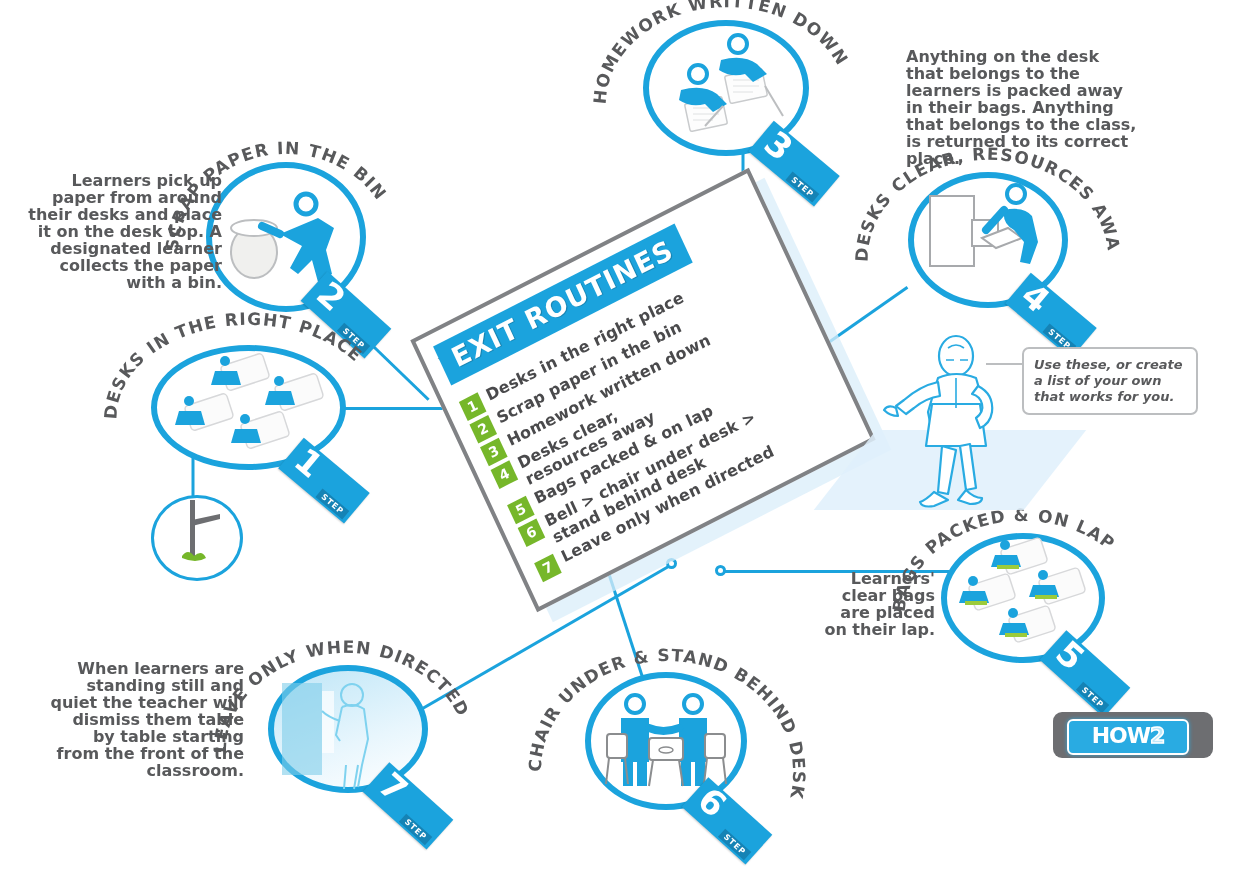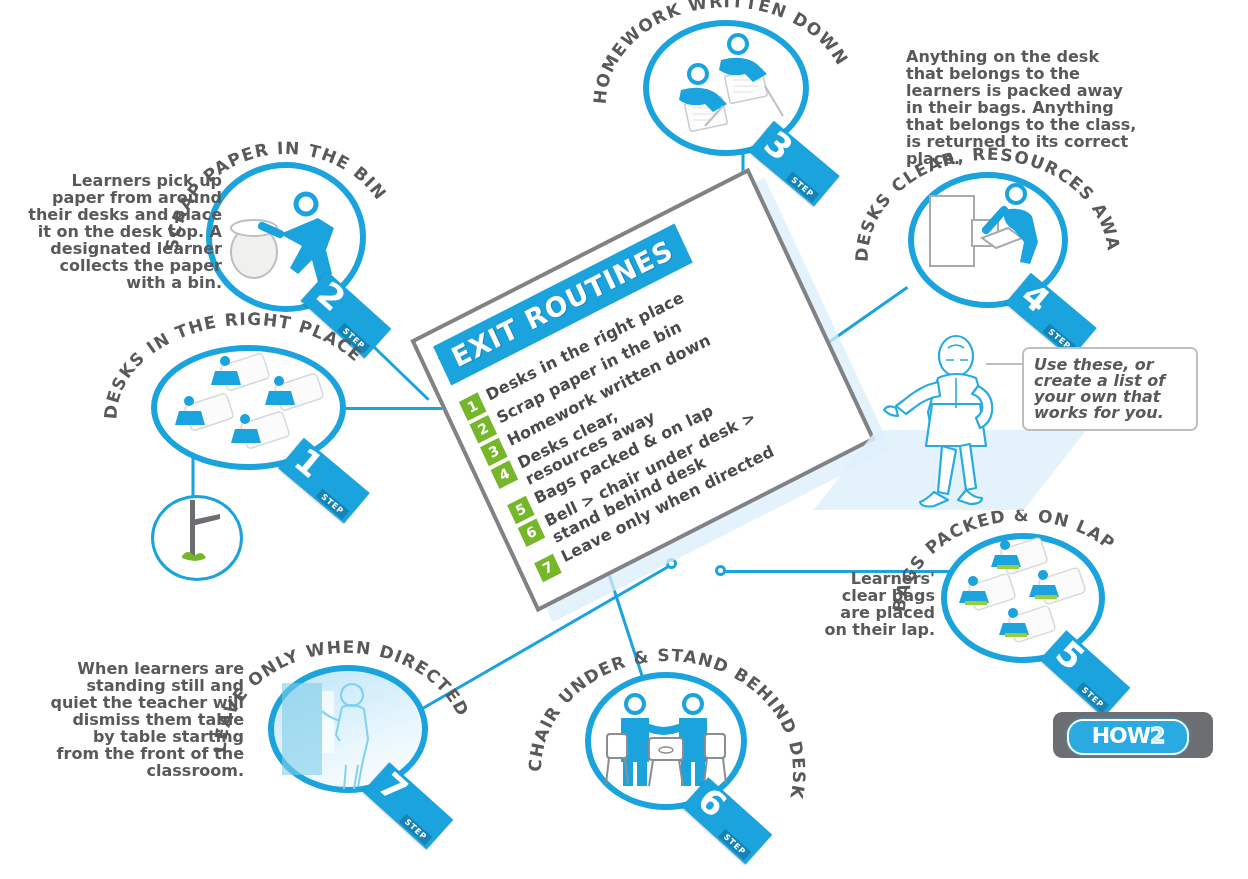--- a/index.html
+++ b/index.html
@@ -59,34 +59,34 @@
        font-weight:bold;letter-spacing:1px;background:#1583b5;padding:1px 4px;}
 
   
   .note{position:absolute;font-size:16px;line-height:17px;color:#58595b;font-weight:bold;}
   .note.r{text-align:right;}
   .note.l{text-align:left;}
 
   
   .bubble{position:absolute;left:1022px;top:347px;width:152px;
      border:2px solid #bcbec0;border-radius:7px;background:#fff;
-     padding:8px 10px;font-style:italic;font-weight:bold;font-size:16px;
+     padding:8px 10px;font-style:italic;font-weight:bold;font-size:13px;
      line-height:16px;color:#58595b;}
   .bubble .tail{position:absolute;left:-38px;top:14px;width:38px;height:2px;background:#bcbec0;}
 
   
   .teacher{position:absolute;left:880px;top:330px;width:150px;height:180px;}
   .tshadow{position:absolute;left:845px;top:430px;width:210px;height:80px;
      background:#dff0fb;transform:skewX(-38deg);opacity:.85;}
 
   
   .logo{position:absolute;left:1053px;top:712px;width:160px;height:46px;
      background:#6d6e71;border-radius:9px;}
   .logo-pill{position:absolute;left:14px;top:7px;width:118px;height:32px;
-     background:#29abe2;border-radius:16px;border:2px solid #fff;
+     background:#29abe2;border-radius:6px;border:2px solid #fff;
      box-shadow:0 0 4px rgba(41,171,226,.9);}
   .logo-pill span{display:block;text-align:center;line-height:30px;color:#fff;
      font-weight:bold;font-size:22px;letter-spacing:-1px;}
   .logo-pill span i{font-style:normal;color:#bfe8fa;
      -webkit-text-stroke:1.5px #ffffff;}
 
   
   .marker{position:absolute;left:151px;top:495px;width:86px;height:80px;
      border:3px solid #1ba3dd;border-radius:50%;background:#fff;}
 </style>

